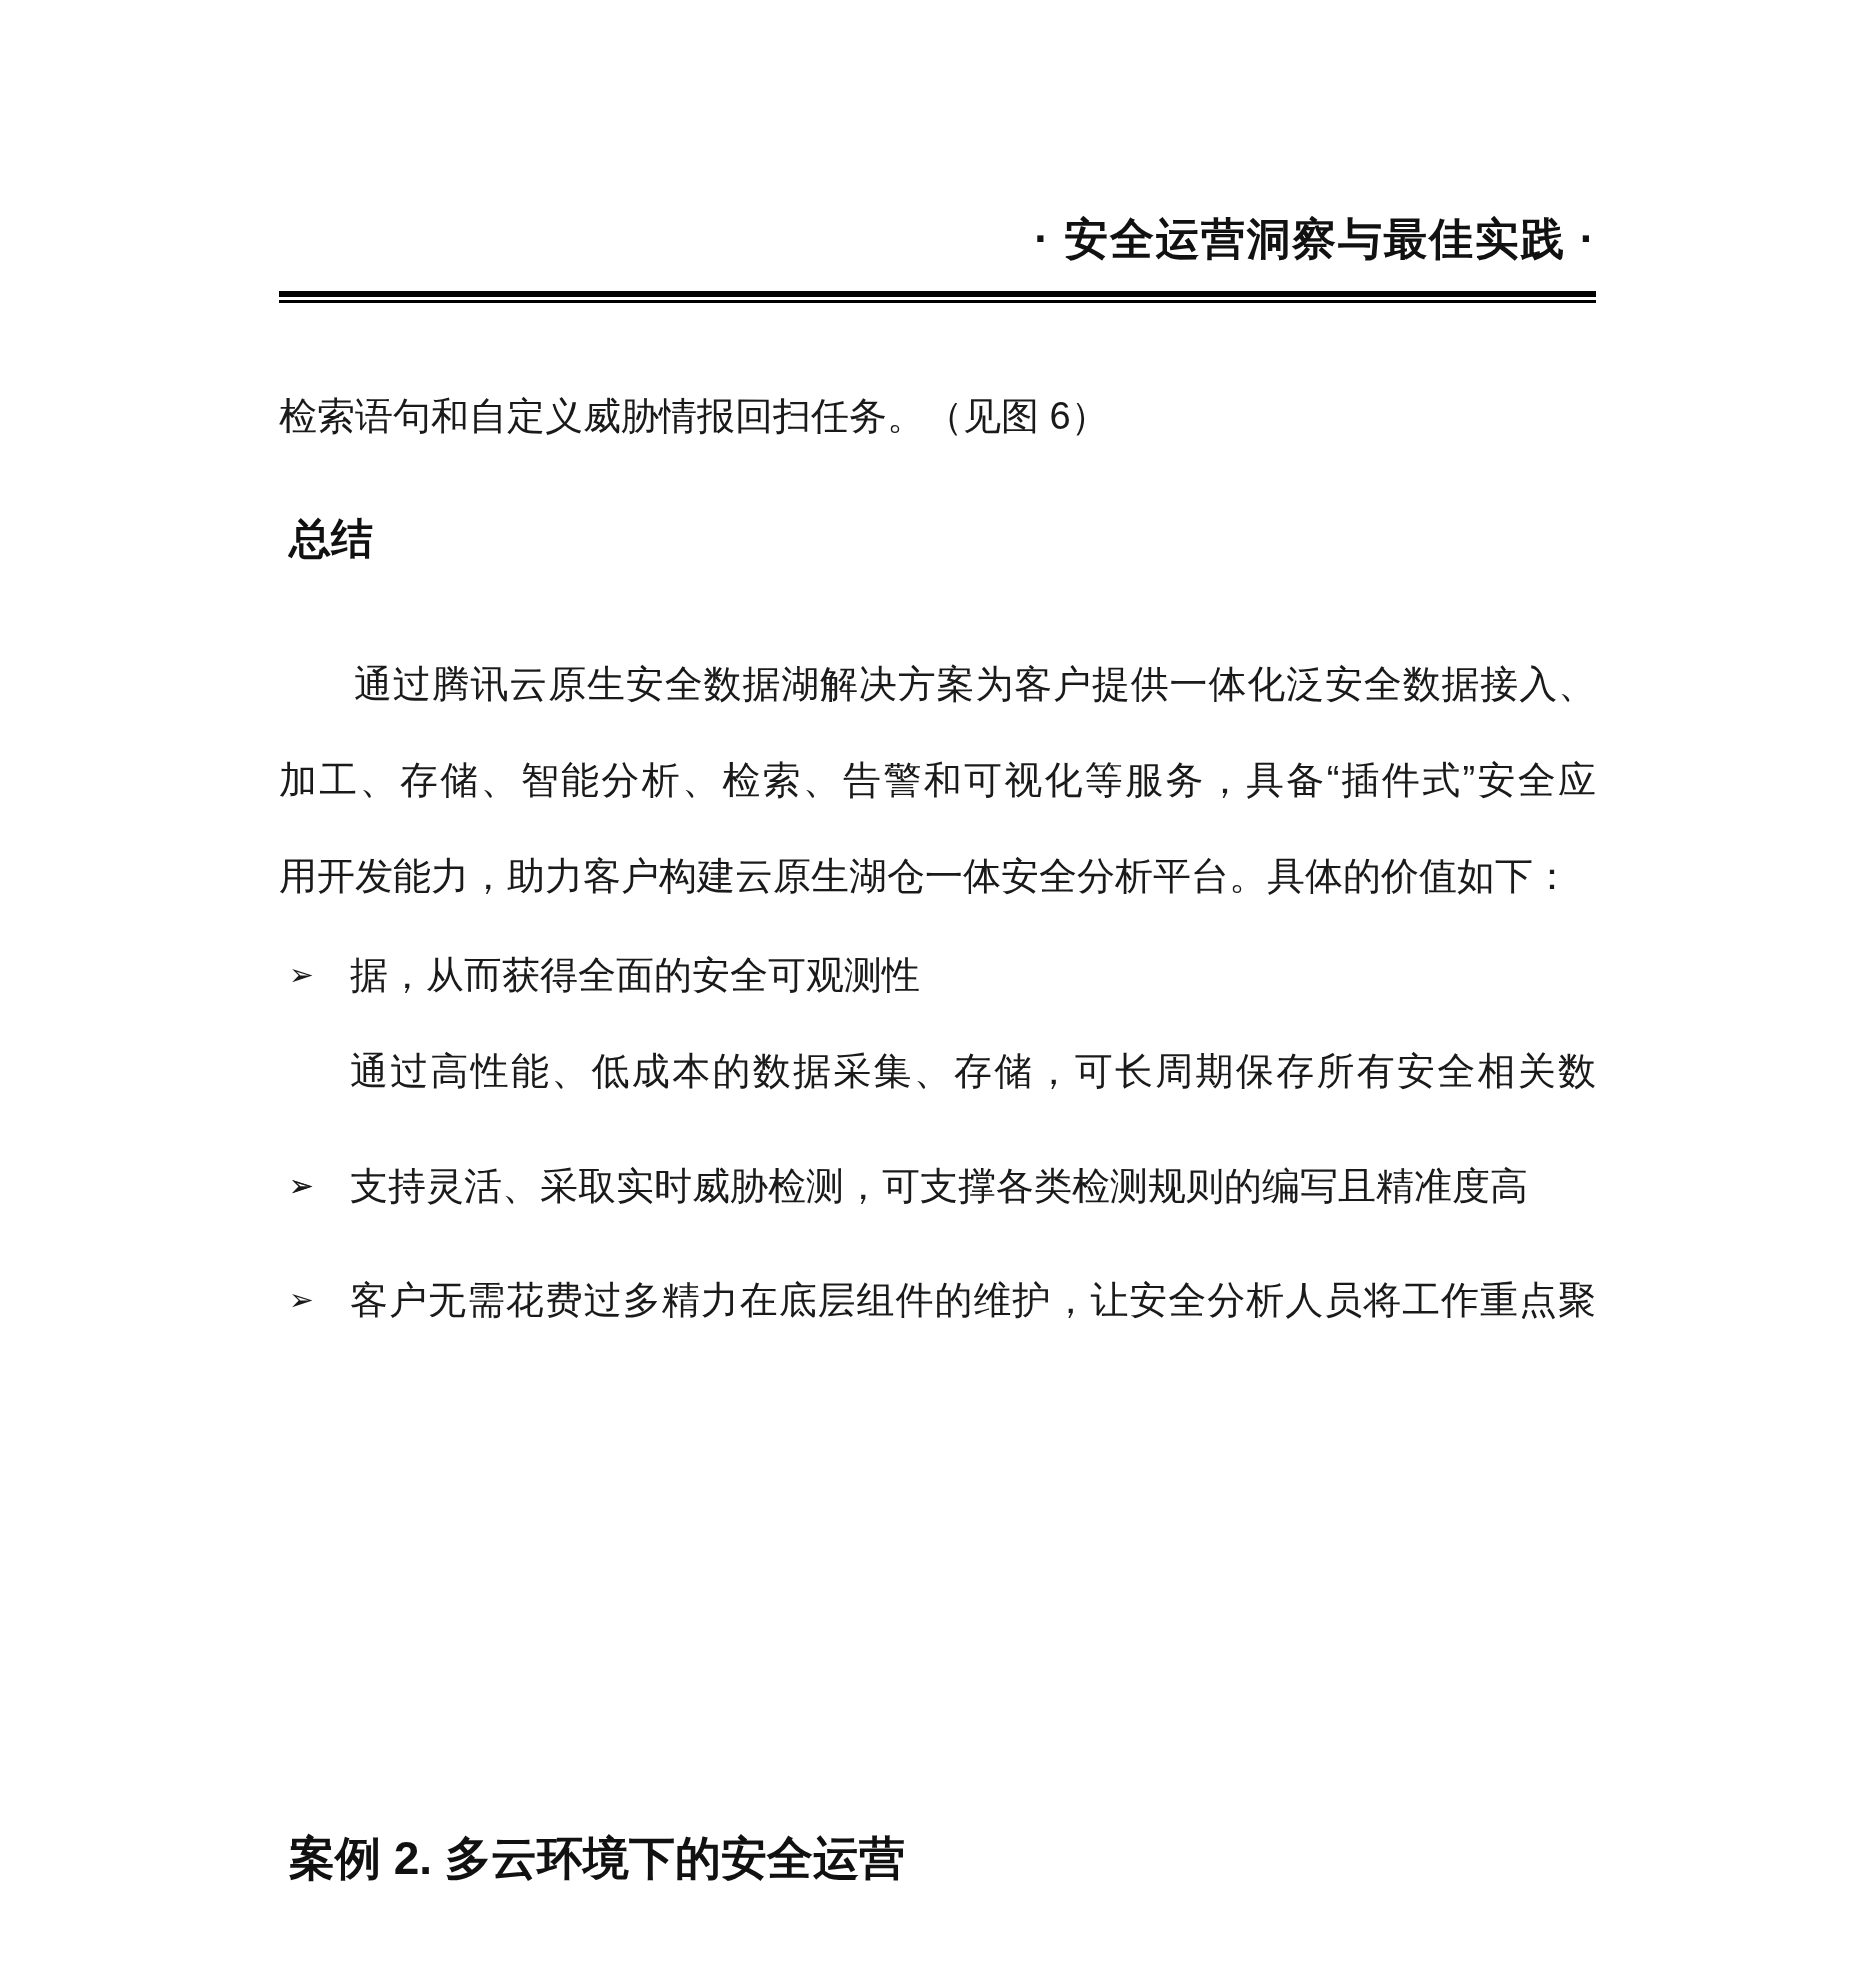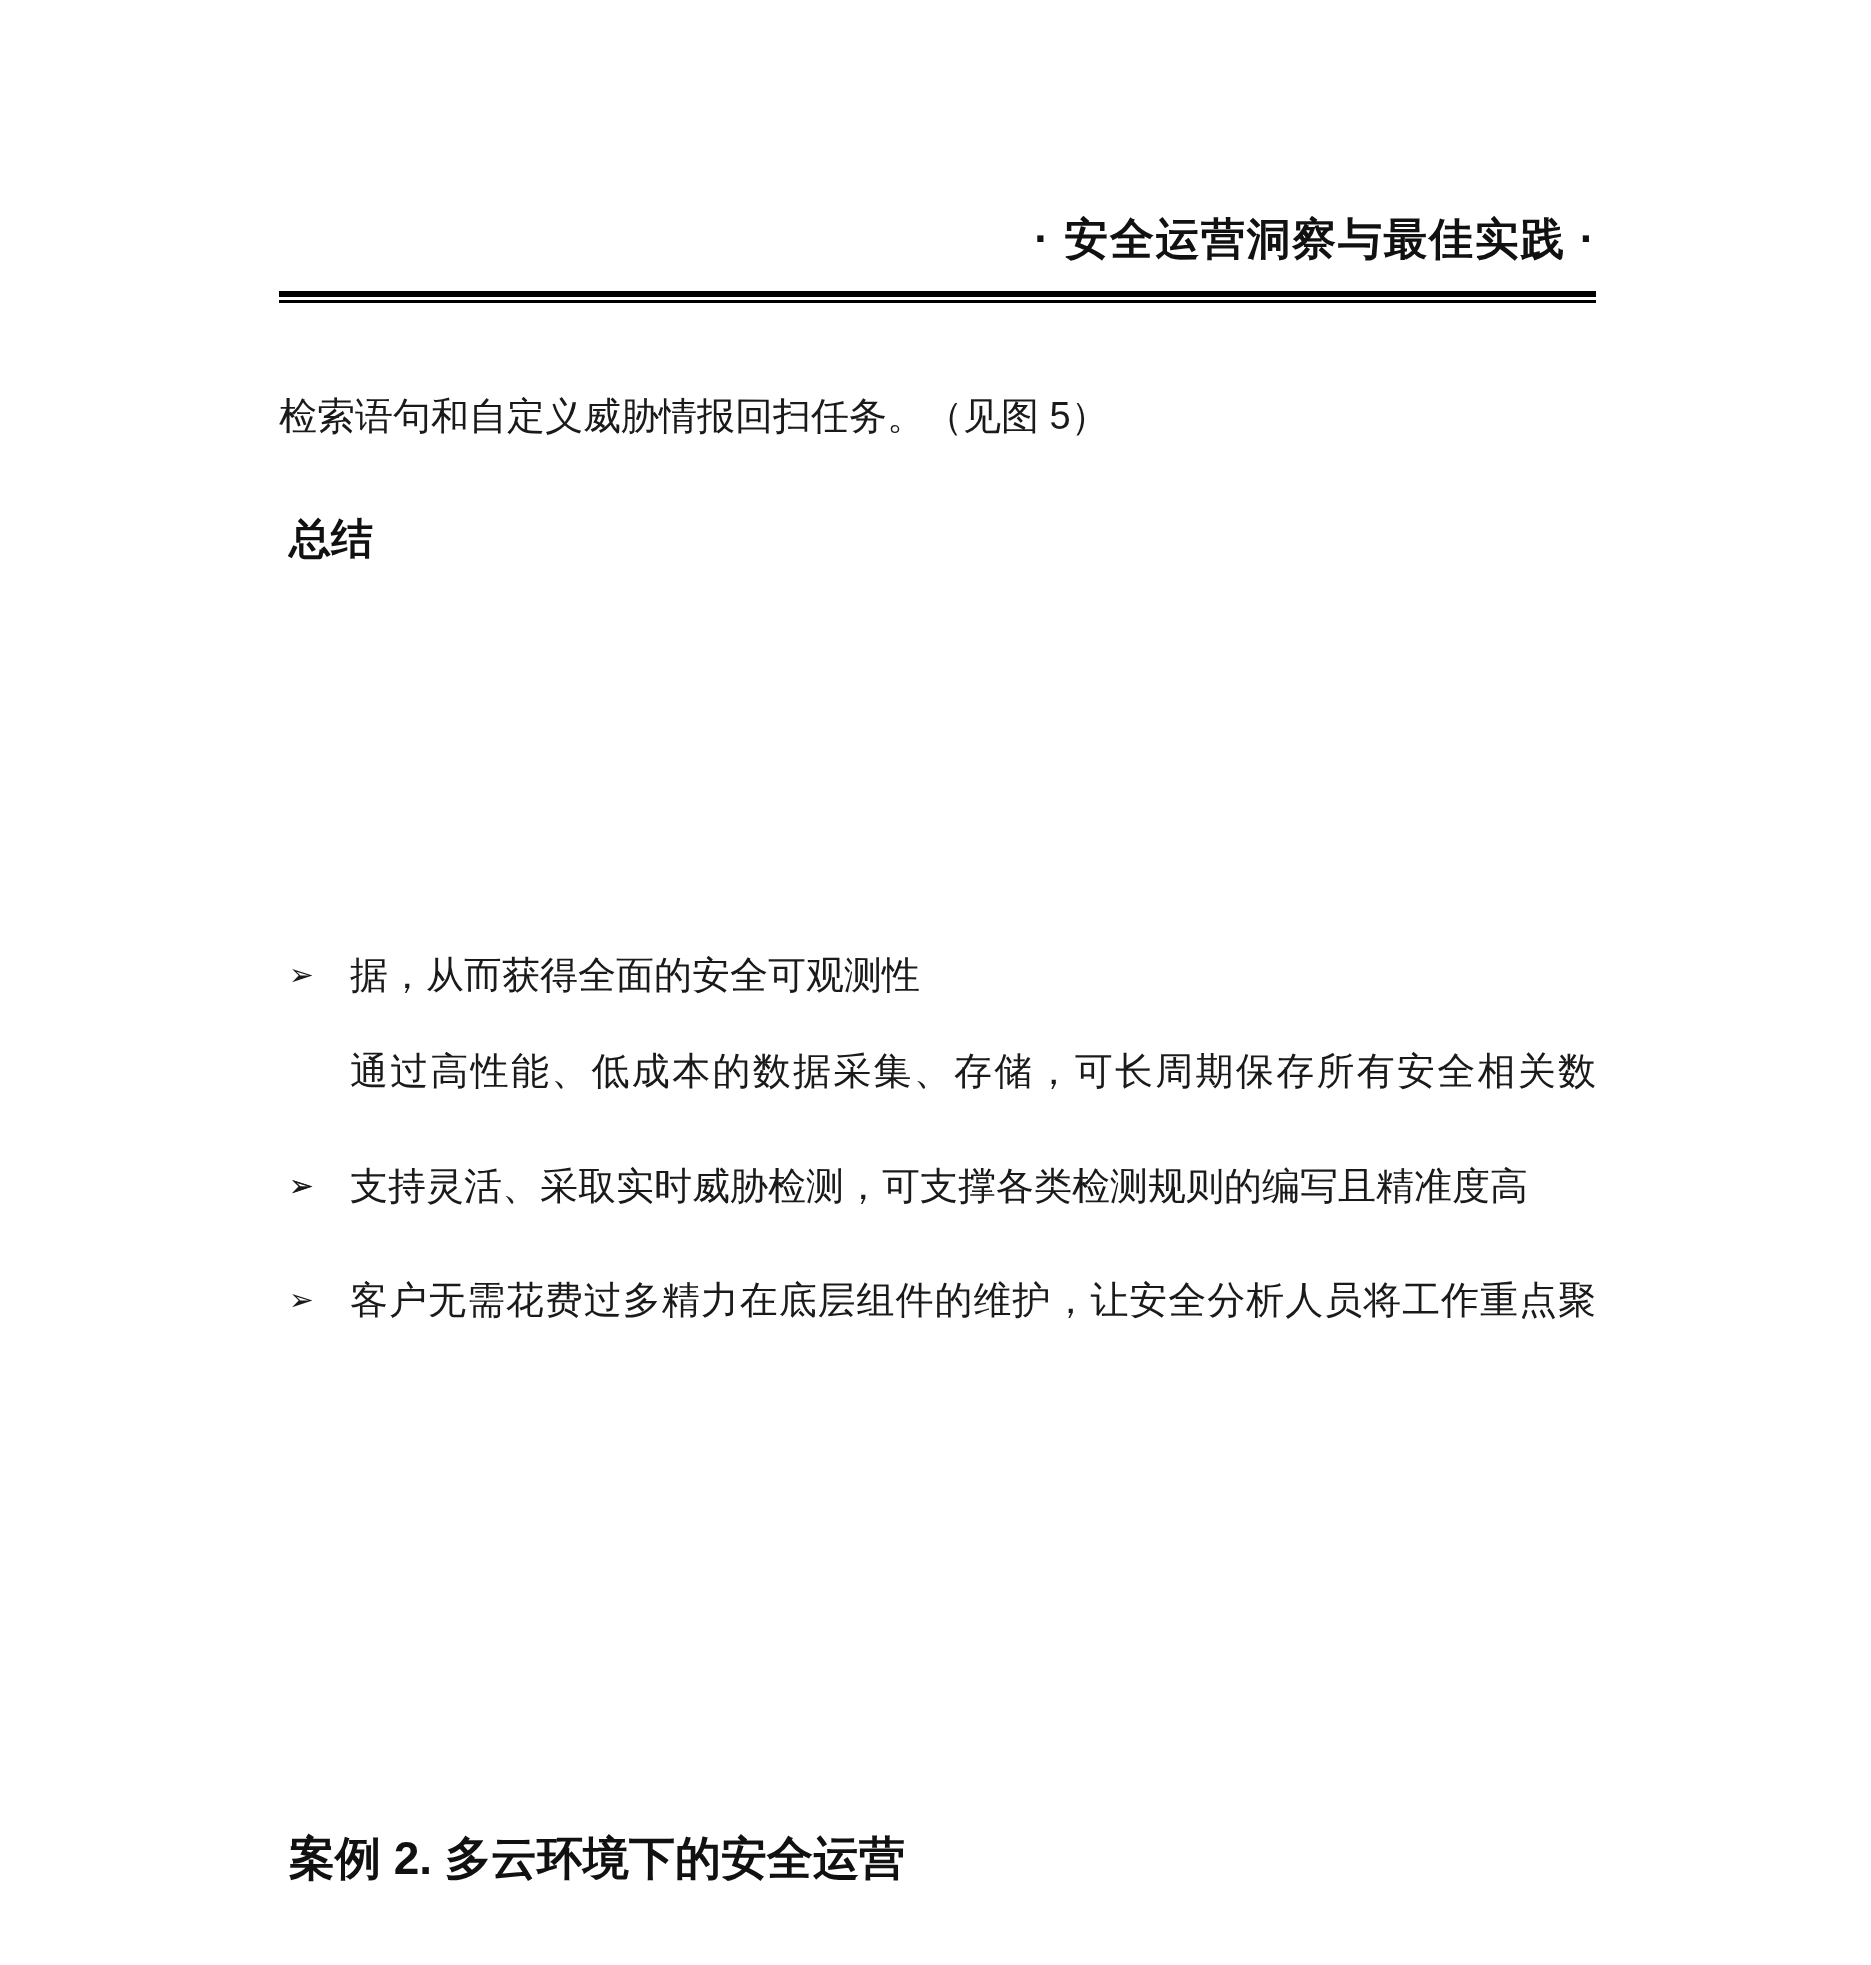--- a/index.html
+++ b/index.html
@@ -82,25 +82,31 @@
 <div class="page">
 
   <div class="header-title">· 安全运营洞察与最佳实践 ·</div>
 
   <div class="header-rule">
     <div class="rule-thick"></div>
     <div class="rule-thin"></div>
   </div>
 
   <div class="para intro">
-    <div class="line last">检索语句和自定义威胁情报回扫任务。（见图 5）</div>
+    <div class="line last">检索语句和自定义威胁情报回扫任务。（见图 6）</div>
   </div>
 
   <div class="heading h-summary">总结</div>
 
+  <div class="para p-summary flow">
+
+  <div class="line indent">通过腾讯云原生安全数据湖解决方案为客户提供一体化泛安全数据接入、</div>
+      <div class="line">加工、存储、智能分析、检索、告警和可视化等服务，具备“插件式”安全应</div>
+      <div class="line last">用开发能力，助力客户构建云原生湖仓一体安全分析平台。具体的价值如下：</div>
+    </div>
 
   <div class="bullets">
 
   <div class="bullet-item">
       <span class="bullet-marker">➢</span>
       <div class="line last l2">据，从而获得全面的安全可观测性</div>
       <div class="line l1">通过高性能、低成本的数据采集、存储，可长周期保存所有安全相关数</div>
     </div>
       <div class="bullet-item">
       <span class="bullet-marker">➢</span>

